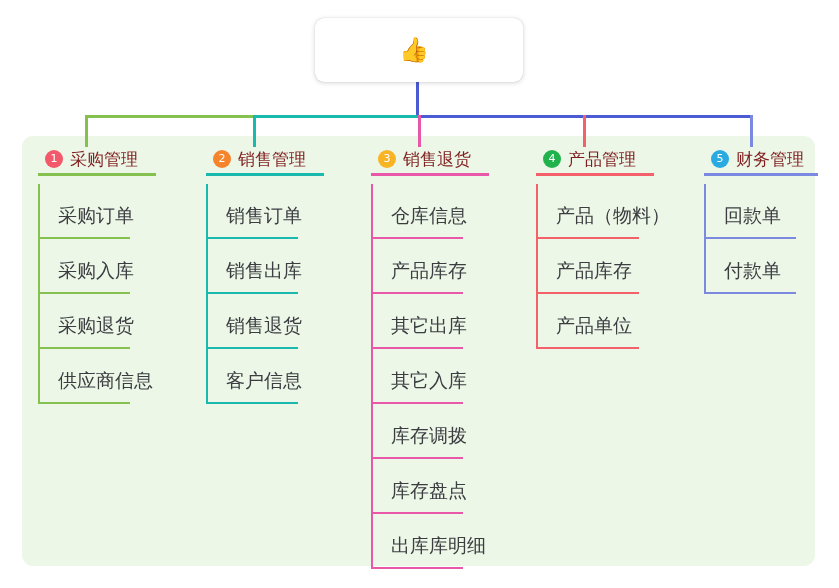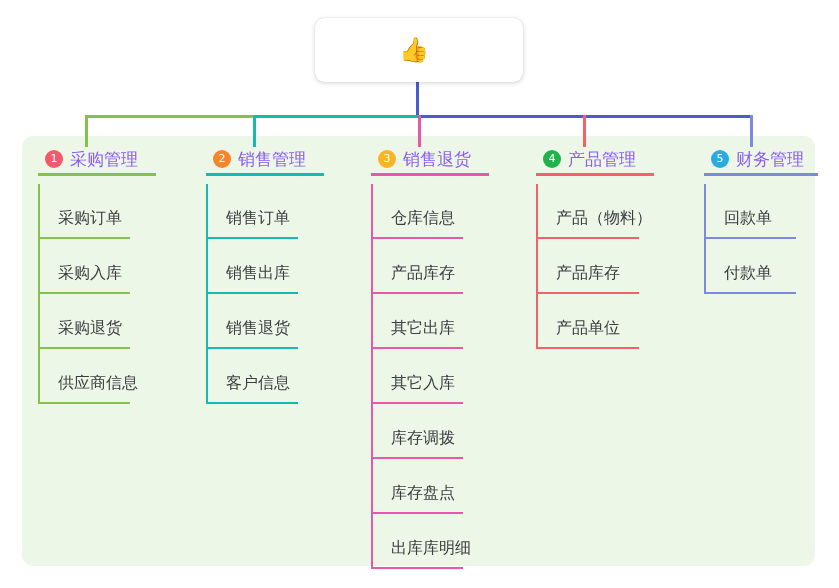--- a/index.html
+++ b/index.html
@@ -85,21 +85,21 @@
     color: #ffffff;
     font-size: 11px;
     line-height: 18px;
     text-align: center;
     font-family: "DejaVu Sans", sans-serif;
     margin-right: 7px;
     flex: 0 0 auto;
   }
   .col-title {
     font-size: 17px;
-    color: #8b5cf6;
+    color: #7f1d1d;
     white-space: nowrap;
   }
   .col-head-rule {
     position: absolute;
     left: 8px;
     bottom: 0;
     height: 3px;
   }
 
   
@@ -117,21 +117,21 @@
   }
   .leaf {
     position: relative;
     height: 55px;
     box-sizing: border-box;
   }
   .leaf-label {
     position: absolute;
     left: 20px;
     bottom: 10px;
-    font-size: 16px;
+    font-size: 19px;
     color: #3b3d40;
     white-space: nowrap;
   }
   .leaf-rule {
     position: absolute;
     left: 0;
     bottom: 0;
     height: 2px;
   }
 </style>

